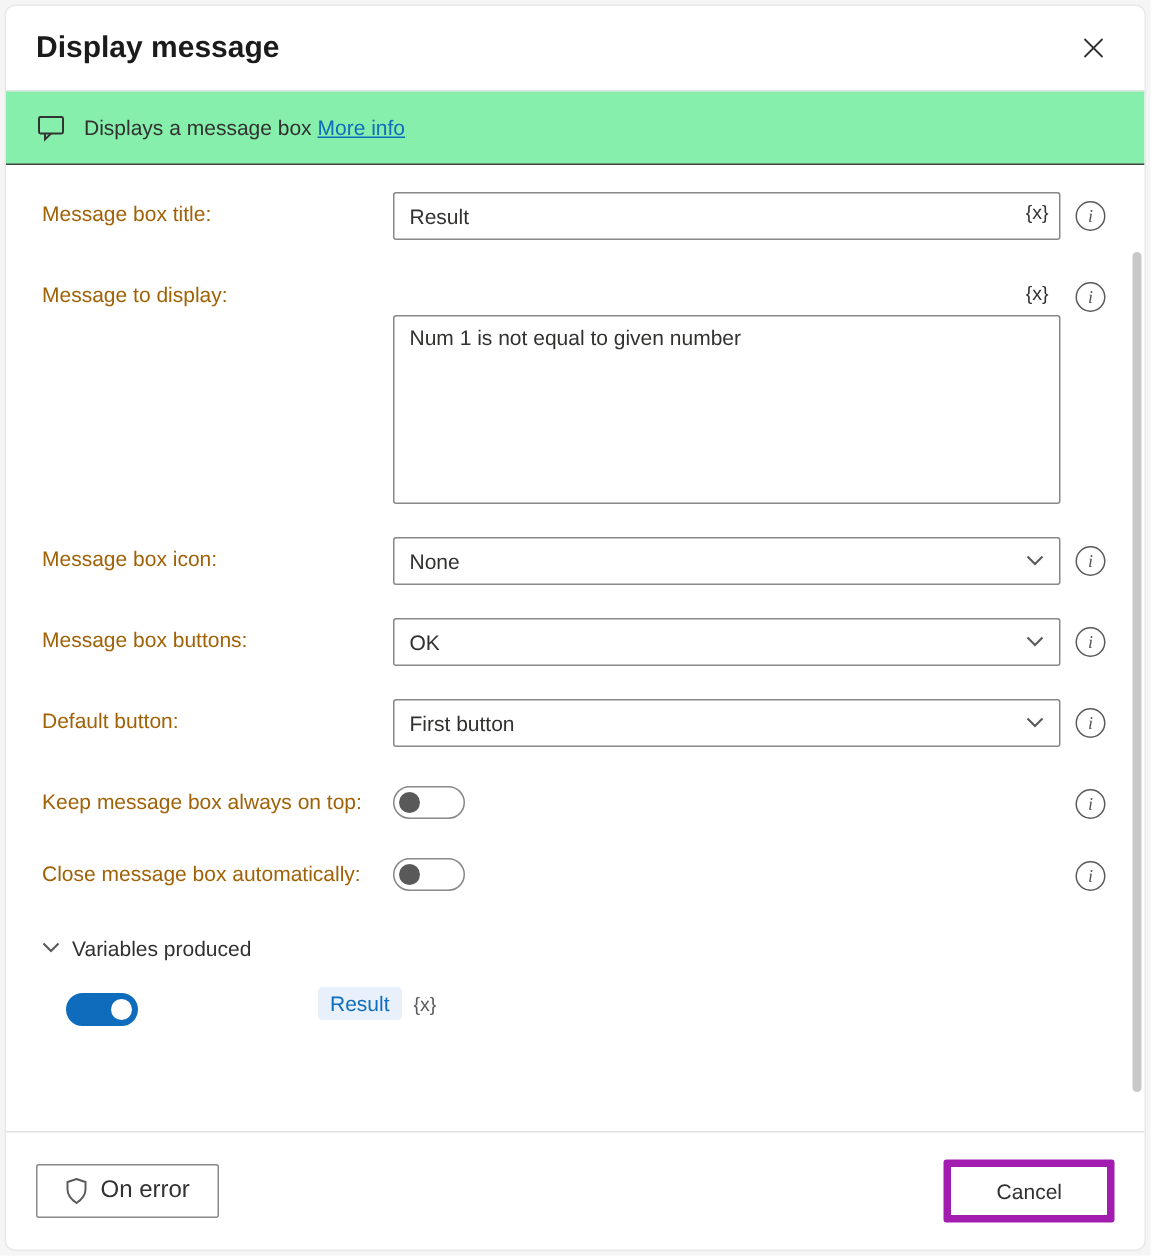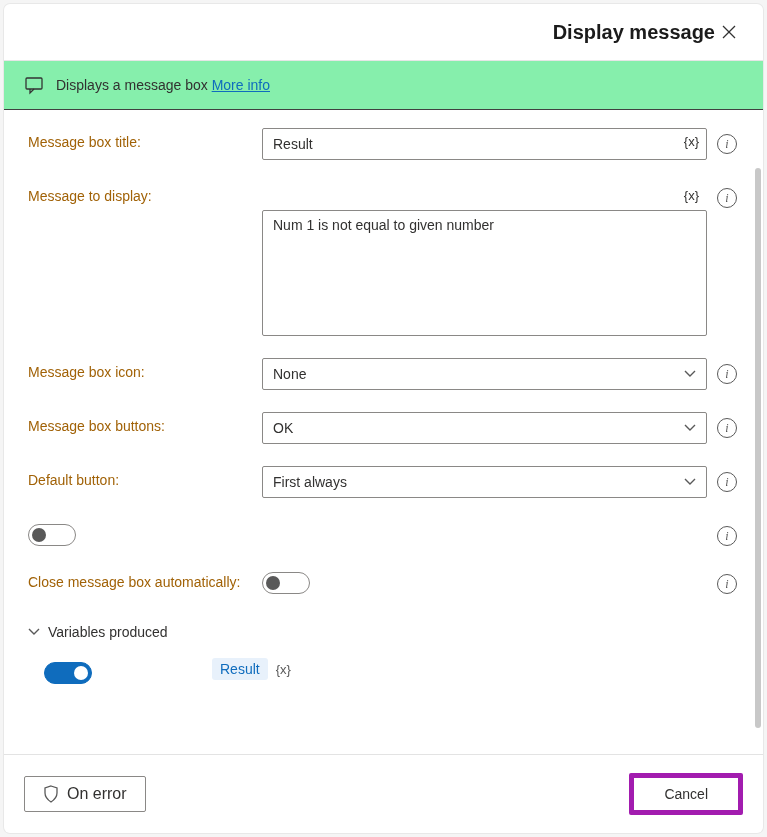--- a/index.html
+++ b/index.html
@@ -20,21 +20,21 @@
       width: 100%;
       height: 100%;
       display: flex;
       flex-direction: column;
       overflow: hidden;
       box-shadow: 0 0 0 1px rgba(0,0,0,0.05);
     }
     .header {
       display: flex;
       align-items: center;
-      justify-content: flex-end;
+      justify-content: space-between;
       padding: 14px 20px 14px 20px;
     }
     .header h1 {
       font-size: 20px;
       font-weight: 600;
       color: #1b1b1b;
     }
     .close-btn {
       width: 28px;
       height: 28px;
@@ -359,33 +359,34 @@
         </div>
         <div class="info-icon">i</div>
       </div>
     </div>
 
     <div class="form-row">
       <div class="label">Default button:</div>
       <div class="control-wrap">
         <div class="input-container">
           <div class="select">
-            <span>First always</span>
+            <span>First button</span>
             <span class="chevron">
               <svg width="12" height="8" viewBox="0 0 12 8">
                   <path d="M1 1 L6 6 L11 1" fill="none" stroke="#595959" stroke-width="1.4"></path>
                 </svg>
             </span>
           </div>
         </div>
         <div class="info-icon">i</div>
       </div>
     </div>
 
     <div class="form-row">
+      <div class="label">Keep message box always on top:</div>
       <div class="control-wrap" style="justify-content:space-between;">
         <div class="toggle">
           <div class="knob"></div>
         </div>
         <div class="info-icon">i</div>
       </div>
     </div>
 
     <div class="form-row">
       <div class="label">Close message box automatically:</div>

